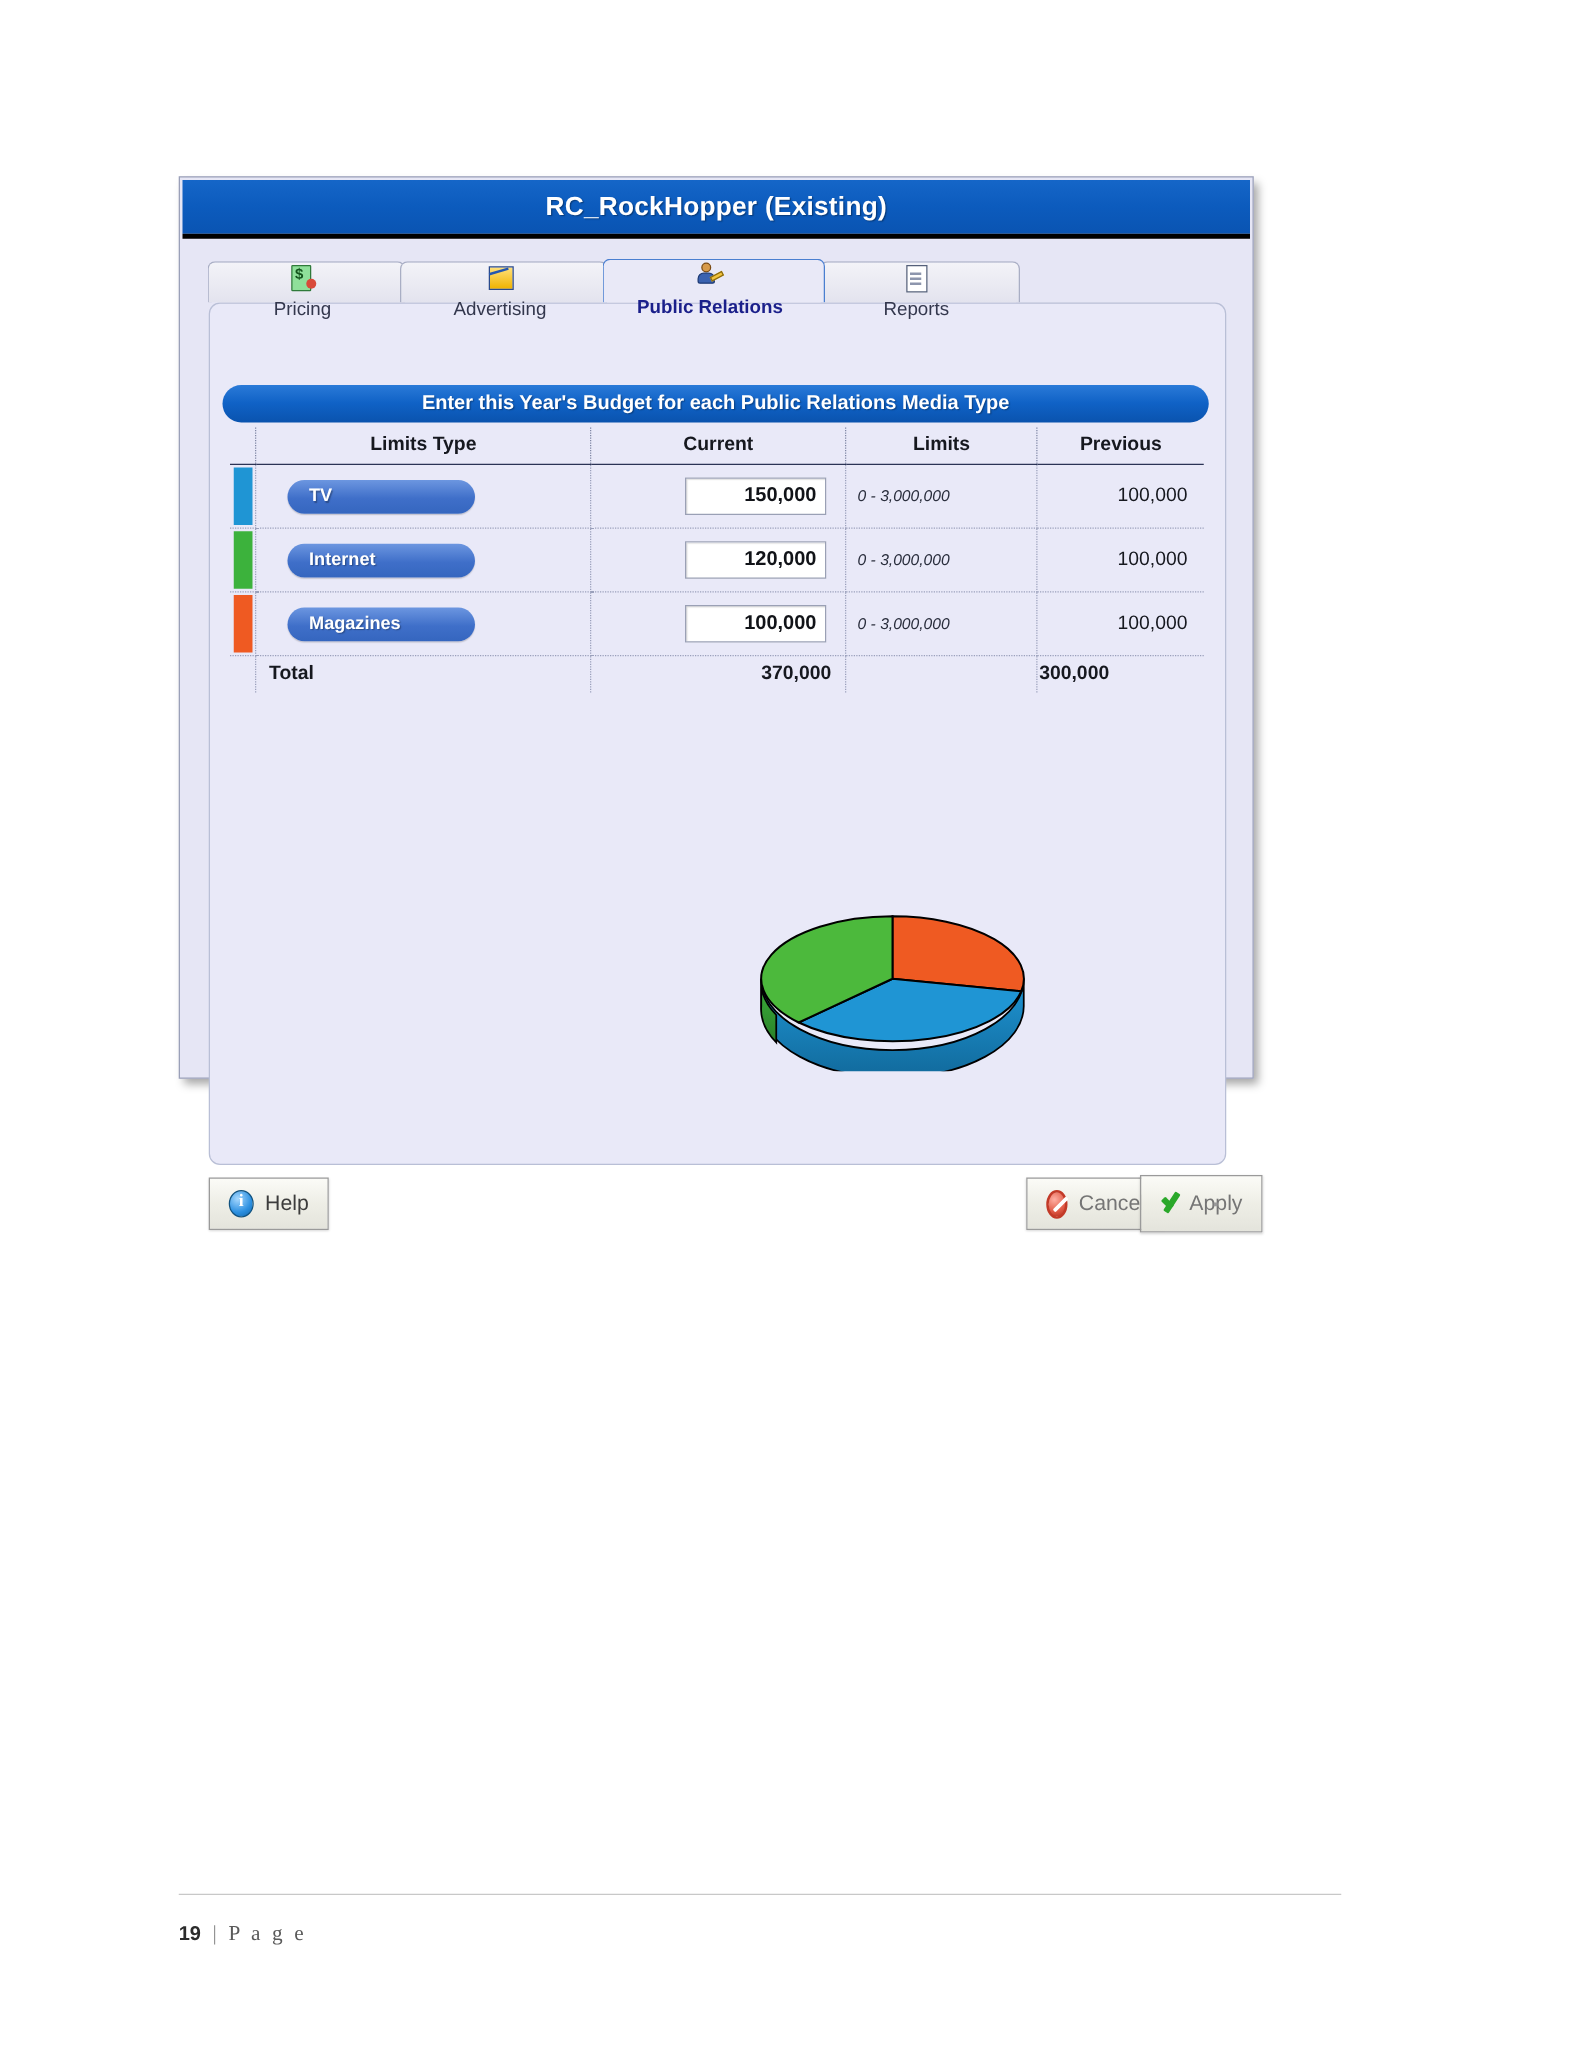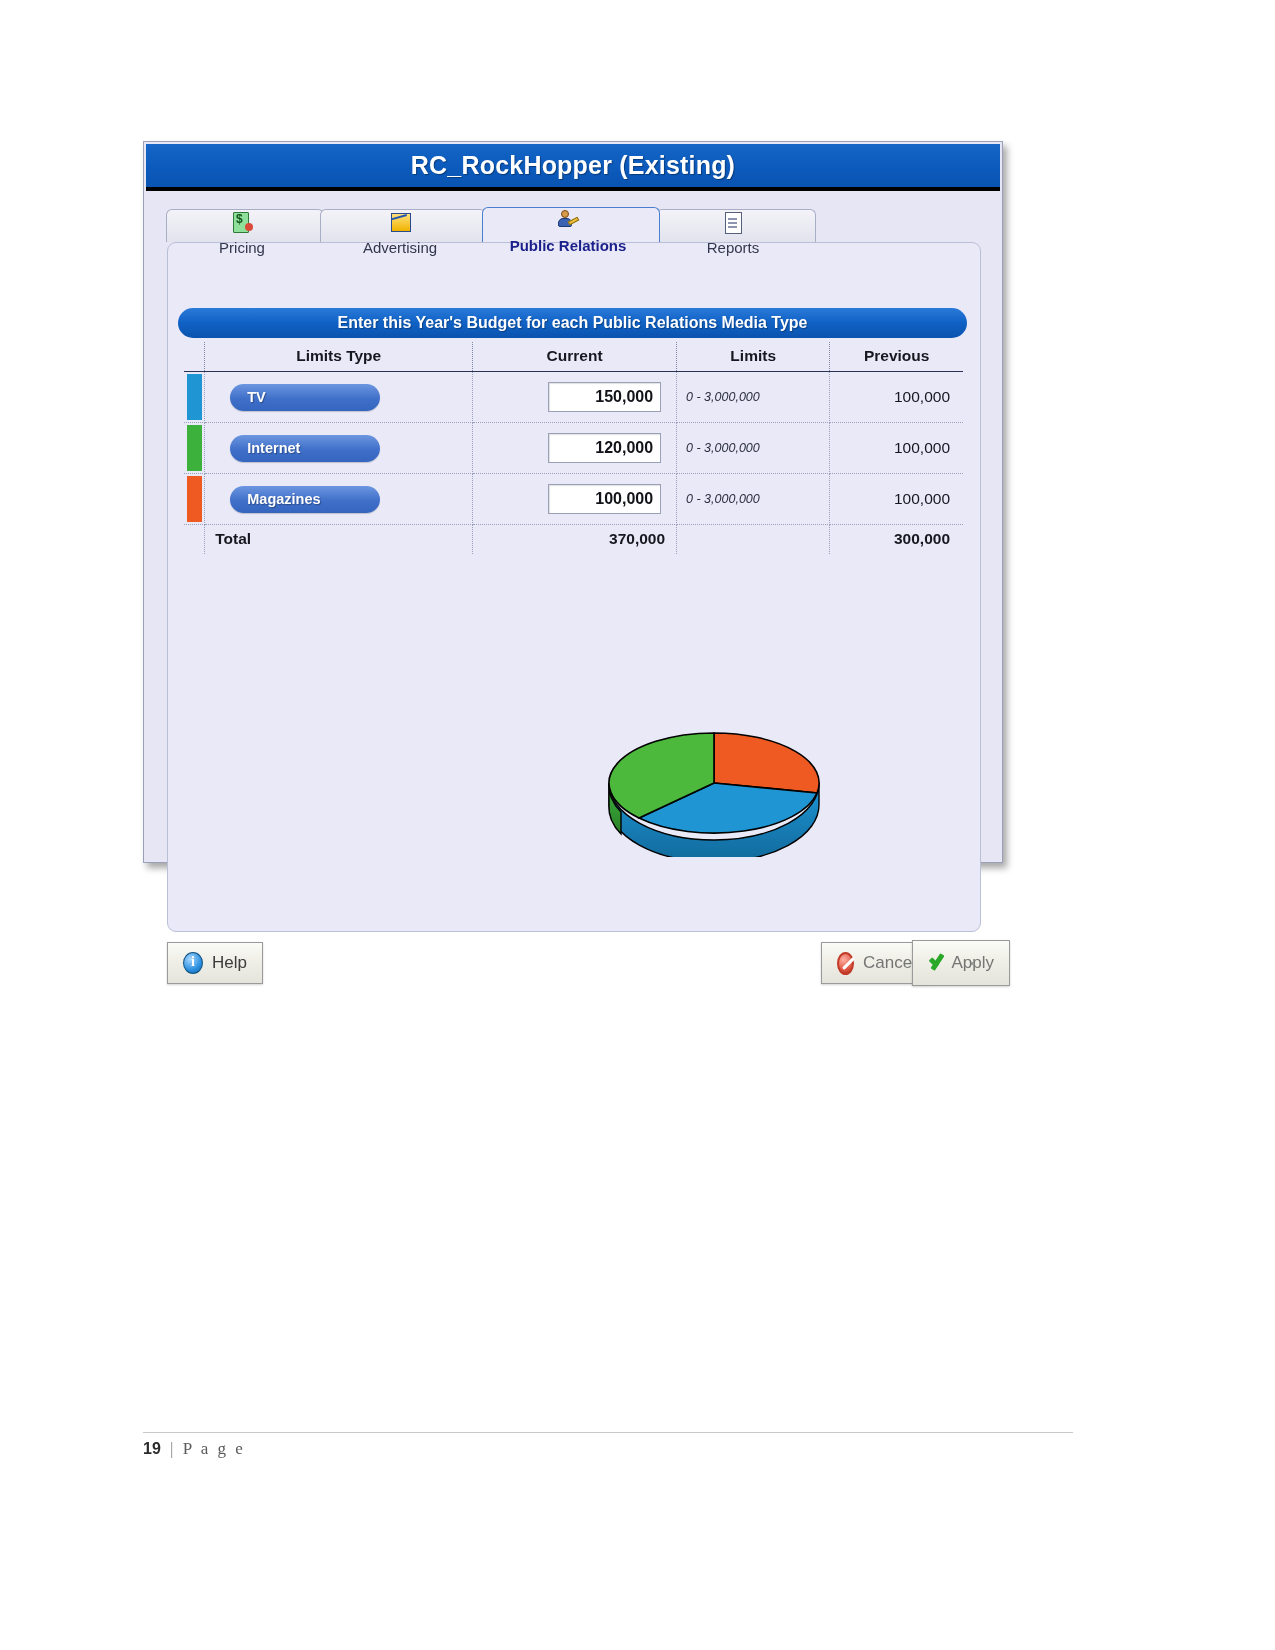--- a/index.html
+++ b/index.html
@@ -24,21 +24,21 @@
   #titlebar {
     height: 47px;
     background: linear-gradient(to bottom, #1566c8 0%, #0c5bbd 50%, #0a54b2 100%);
     border-bottom: 4px solid #000000;
     display: flex; align-items: center; justify-content: center;
     position: relative;
     margin: 2px 2px 0 2px;
   }
   #titlebar .ttl {
     color: #ffffff;
-    font-size: 25px;
+    font-size: 21px;
     font-weight: bold;
     letter-spacing: 0.2px;
     text-shadow: 1px 1px 1px rgba(0,0,0,0.35);
   }
 
   
   #tabstrip {
     position: absolute;
     left: 22px; top: 64px;
     height: 36px;
@@ -201,21 +201,21 @@
     font-size: 15.5px; color:#16181f;
   }
 
   #budget-table tr.total td {
     height: 29px; border-bottom: none;
     font-weight: bold; font-size: 15.5px;
     border-top: 1px dotted #9aa0bb;
   }
   #budget-table tr.total td.tlabel { padding-left: 10px; }
   #budget-table tr.total td.tcur { text-align:right; padding-right: 11px; }
-  #budget-table tr.total td.tprev { text-align:right; padding-right: 13px; }
+  #budget-table tr.total td.tprev { padding-right: 13px; }
 
   
   #pie-wrap { position: absolute; left: 455px; top: 580px; width: 230px; height: 135px; }
 
   
   #btnbar { position: absolute; left: 23px; top: 796px; width: 818px; height: 62px; }
   .btn {
     position: absolute;
     height: 42px;
     background: linear-gradient(to bottom,#fbfbf7 0%, #eeeee6 50%, #e4e4dc 100%);
@@ -242,23 +242,23 @@
     background:#ffffff; transform: rotate(-45deg); border-radius:1px;}
 
   .ic-check { width:24px;height:22px; position:relative;}
   .ic-check::before{content:""; position:absolute; left:1px; top:8px; width:10px;height:5px;
     background:#2aa82a; transform: rotate(45deg); border-radius:1px;}
   .ic-check::after{content:""; position:absolute; left:7px; top:1px; width:5px;height:18px;
     background:#2aa82a; transform: rotate(33deg); border-radius:1px;}
 
   
   #page-footer {
-    position:absolute; left:143px; top:1432px; width:930px;
+    position:absolute; left:143px; top:1515px; width:930px;
     border-top: 1px solid #c8c8c8;
-    padding-top: 6px;
+    padding-top: 21px;
     font-family: "Liberation Serif", serif;
     font-size: 17px;
     color: #2b2b2b;
   }
   #page-footer .pnum { font-weight:bold; font-family:"Liberation Sans",sans-serif; font-size:16px;}
   #page-footer .sep { color:#8a8a8a; margin:0 5px;}
   #page-footer .ptext { letter-spacing: 2.5px; color:#5a5a5a;}
 
   #stray-dot { position:absolute; left:971px; top:962px; width:3px; height:3px; background:#9a9a9a; }
 </style>

